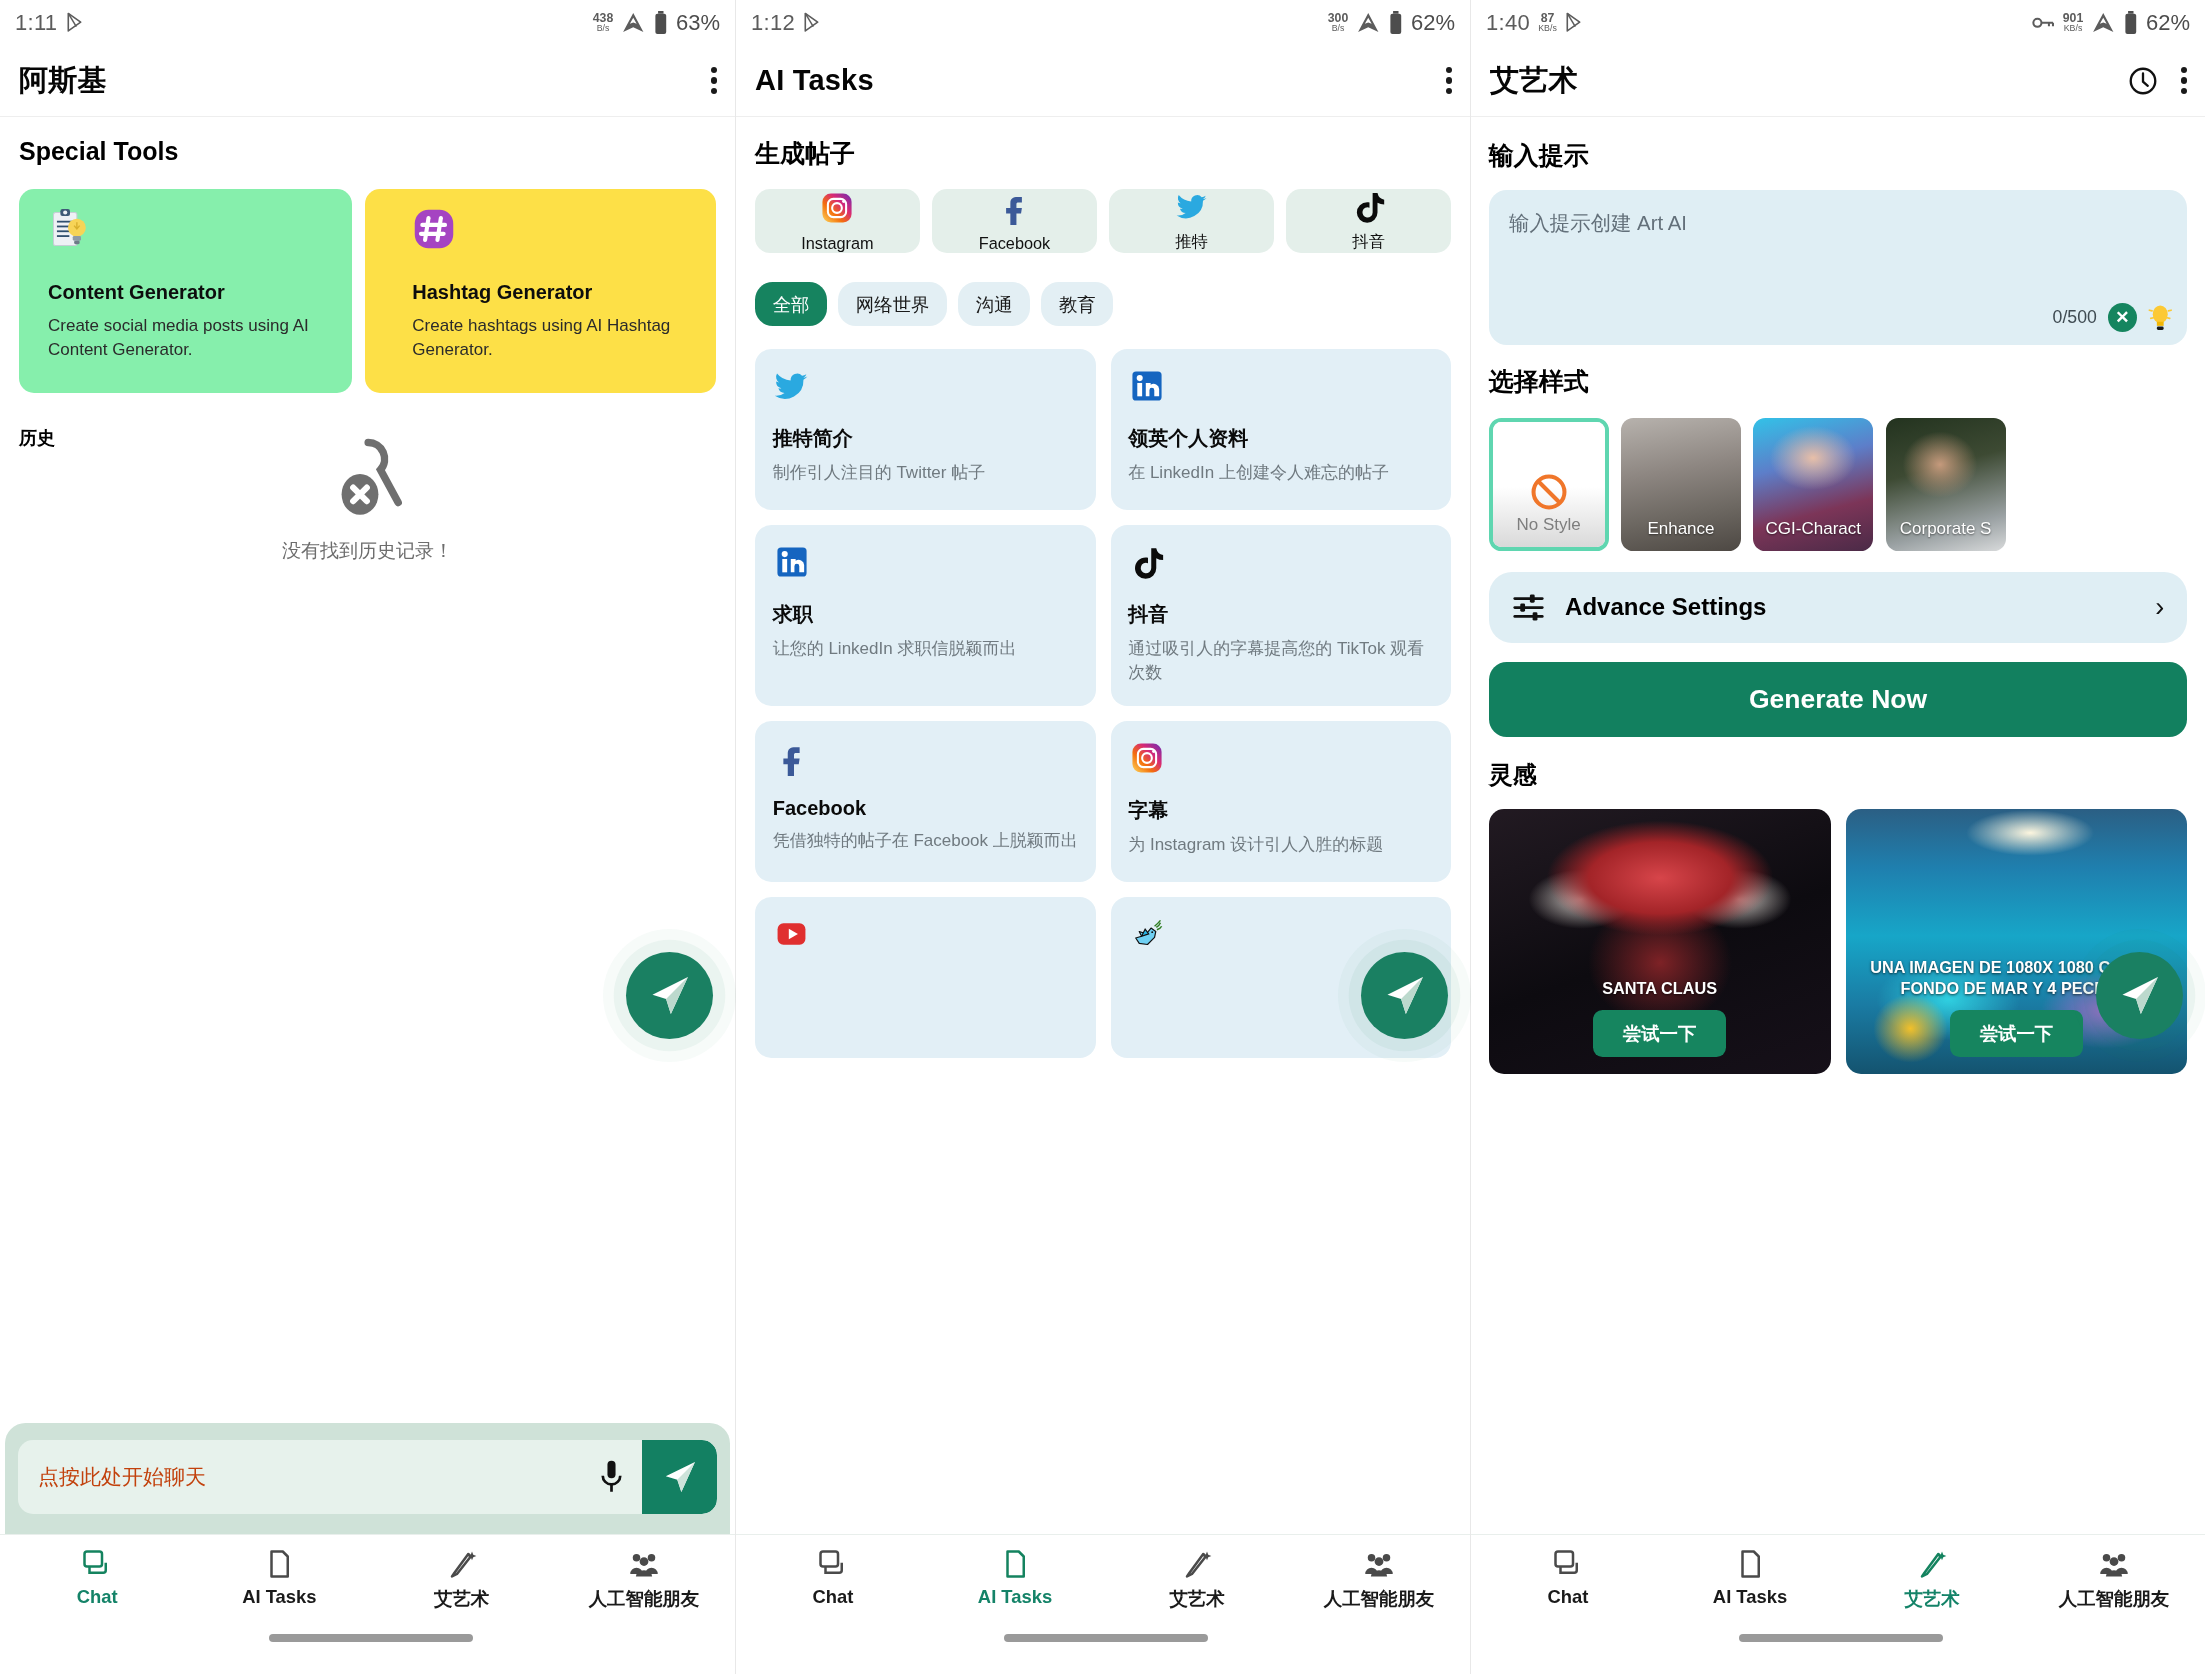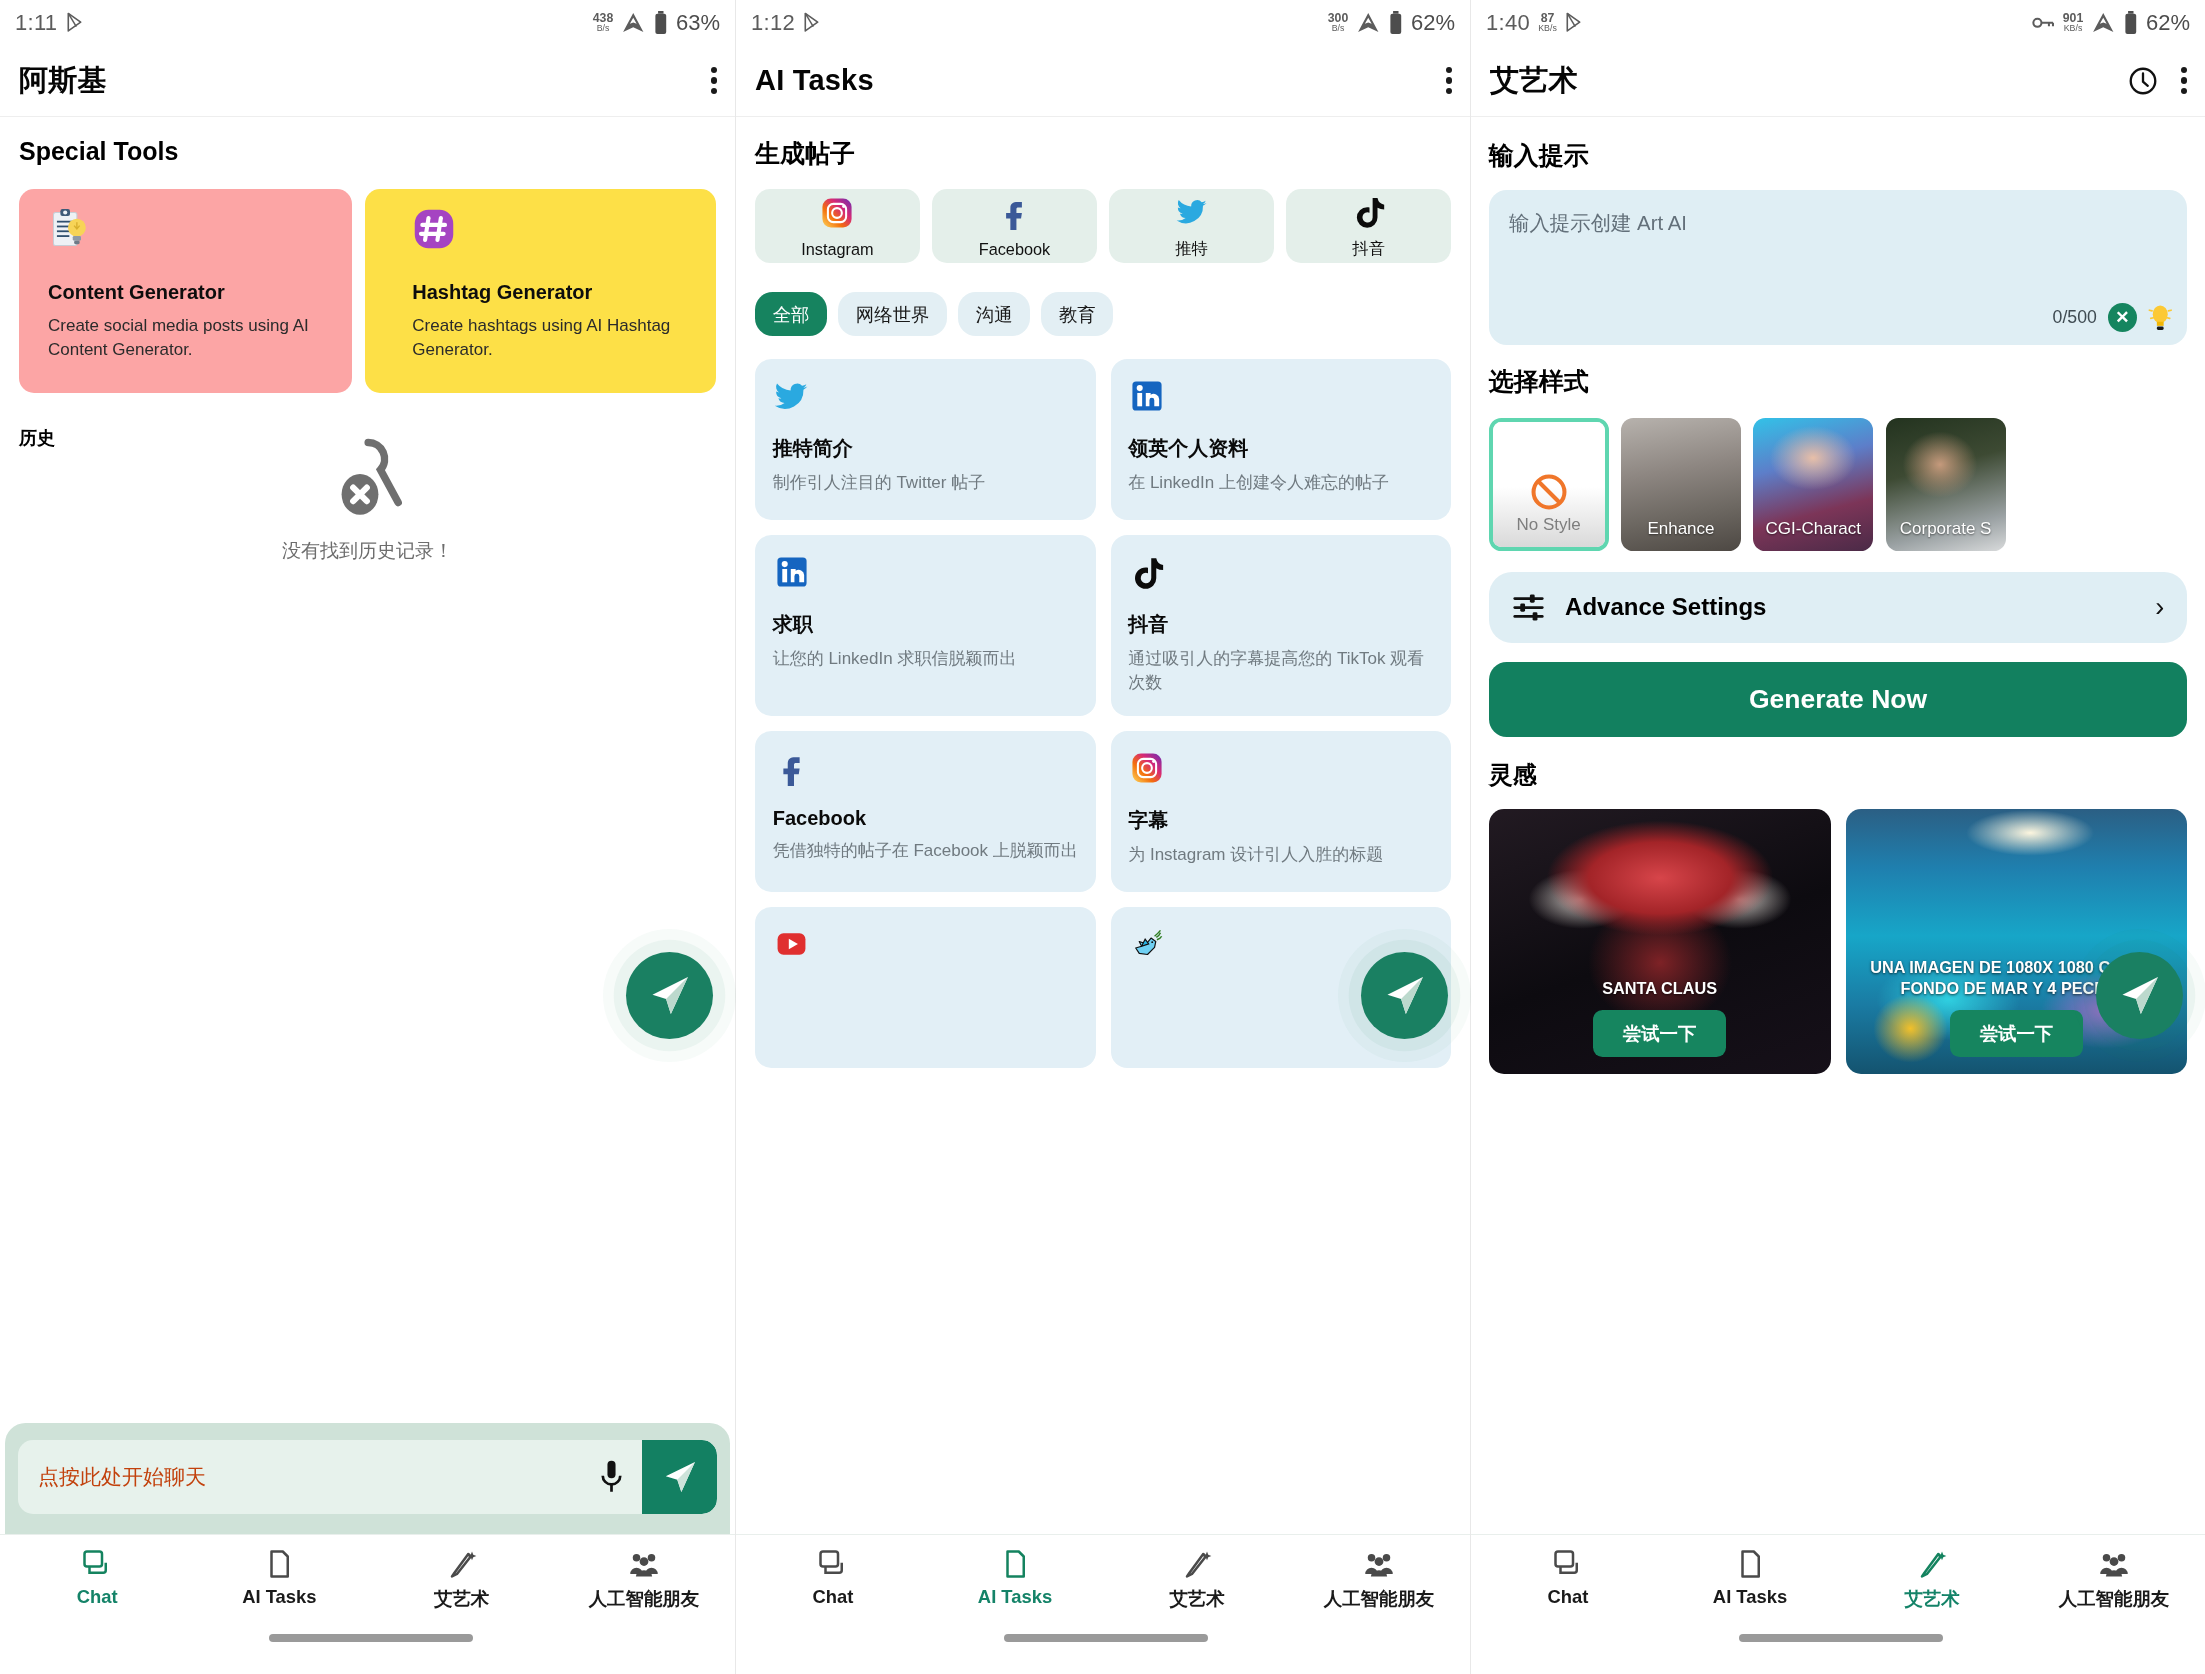--- a/index.html
+++ b/index.html
@@ -52,21 +52,21 @@
   .body { flex: 1 1 auto; position: relative; overflow: hidden; }
 
   
   .sec-title { font-size: 25px; font-weight: 700; color: #000; }
   .s1-pad { padding: 20.4px 19px 0 19px; }
   .tool-row { display: flex; gap: 13.6px; margin-top: 23px; }
   .tool-card {
     flex: 1 1 0; border-radius: 15px; padding: 17.7px 16.3px 23px 16.3px;
     min-height: 204px;
   }
-  .tool-card.yellow { background: #fca5a5; padding-left: 29px; }
+  .tool-card.yellow { background: #86efac; padding-left: 29px; }
   .tool-card.purple { background: #fde047; padding-left: 47px; }
   .tool-ic { width: 44px; height: 44px; margin-bottom: 30px; }
   .tool-name { font-size: 20px; font-weight: 700; color: #0d0d0d; margin-bottom: 9.5px; }
   .tool-desc { font-size: 17px; color: #2b2b2b; line-height: 1.42; }
 
   .hist-title { font-size: 18px; font-weight: 700; color: #000; margin-top: 33px; }
   .empty-wrap {
     position: absolute; left: 0; right: 0; top: 320px;
     display: flex; flex-direction: column; align-items: center; gap: 19px;
   }
@@ -106,21 +106,21 @@
   .nav-item { flex: 1 1 0; display: flex; flex-direction: column; align-items: center; gap: 5.4px; }
   .nav-ic { width: 33px; height: 33px; display:flex; align-items:center; justify-content:center; }
   .nav-label { font-size: 18.4px; color: #1a1a1a; font-weight: 600; }
   .nav-item.active .nav-label { color: #148368; }
   .home-ind { width: 204px; height: 8.2px; border-radius: 5.4px; background: #9a9a9a; margin-top: 23px; }
 
   
   .s2-pad { padding: 20.4px 19px 0 19px; }
   .plat-row { display: flex; gap: 12.3px; margin-top: 19px; }
   .plat-card {
-    flex: 1 1 0; height: 74px; background: #e4efea; border-radius: 15px;
+    flex: 1 1 0; height: 64px; background: #e4efea; border-radius: 15px;
     display: flex; flex-direction: column; align-items: center; justify-content: center; gap: 6.8px;
   }
   .plat-ic { width: 39px; height: 39px; display:flex;align-items:center;justify-content:center; }
   .plat-label { font-size: 16.3px; color: #111; }
 
   .chips { display: flex; gap: 11px; margin-top: 29px; }
   .chip {
     padding: 9.5px 17.7px; border-radius: 17.7px; font-size: 18.4px;
     background: #e3eff4; color: #1a1a1a;
   }

